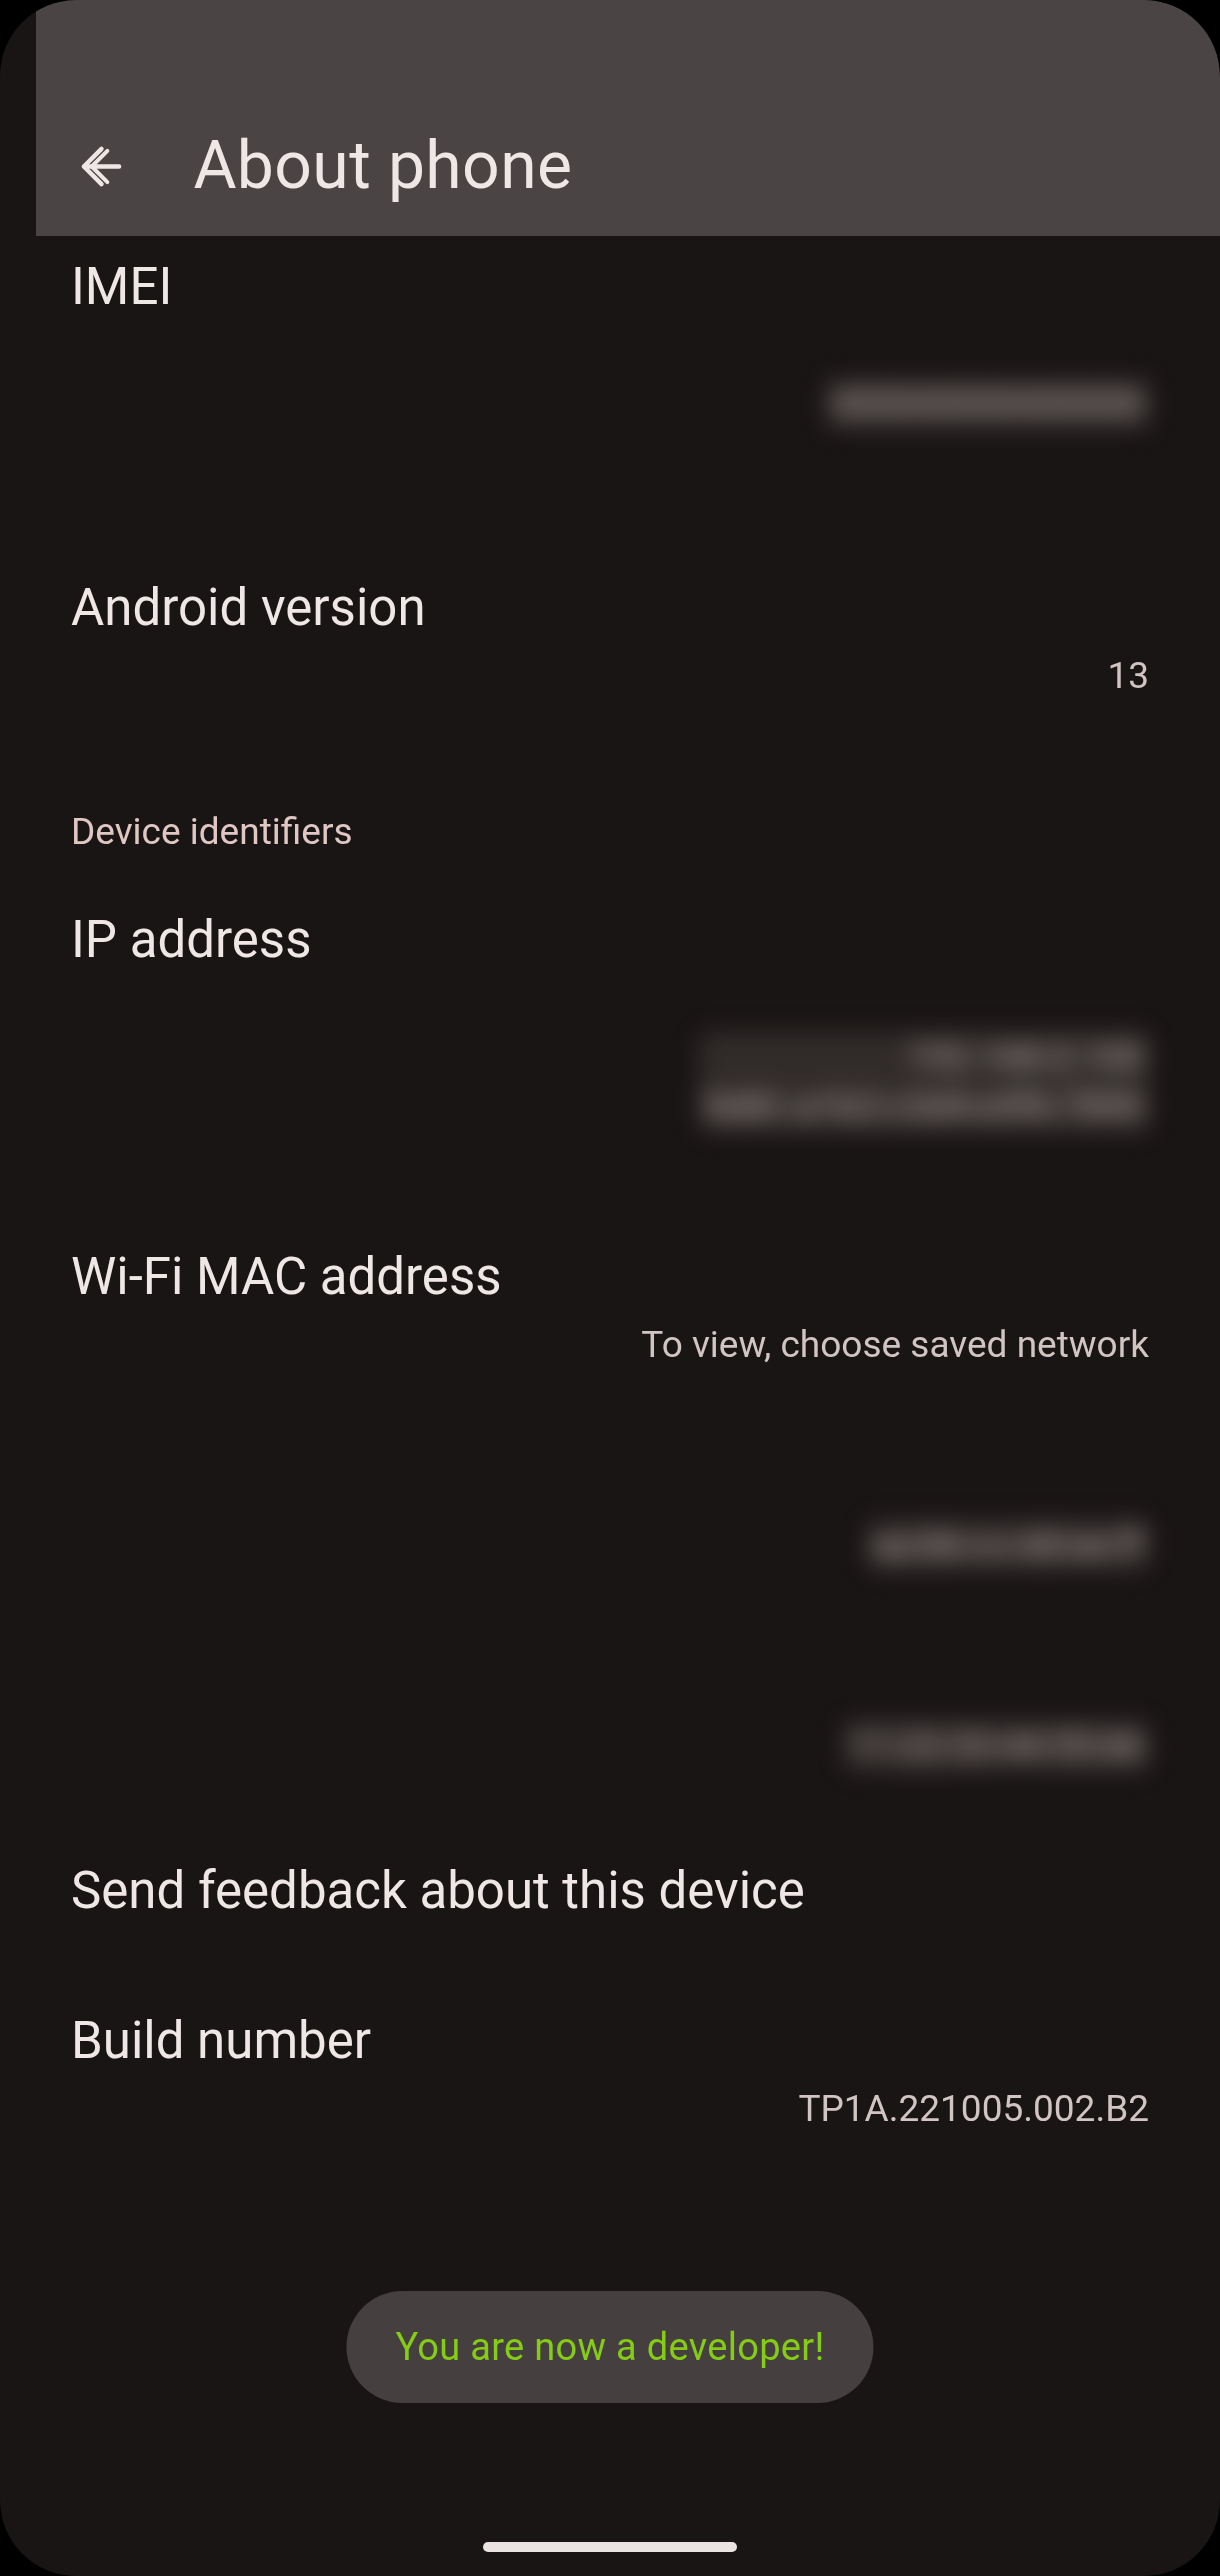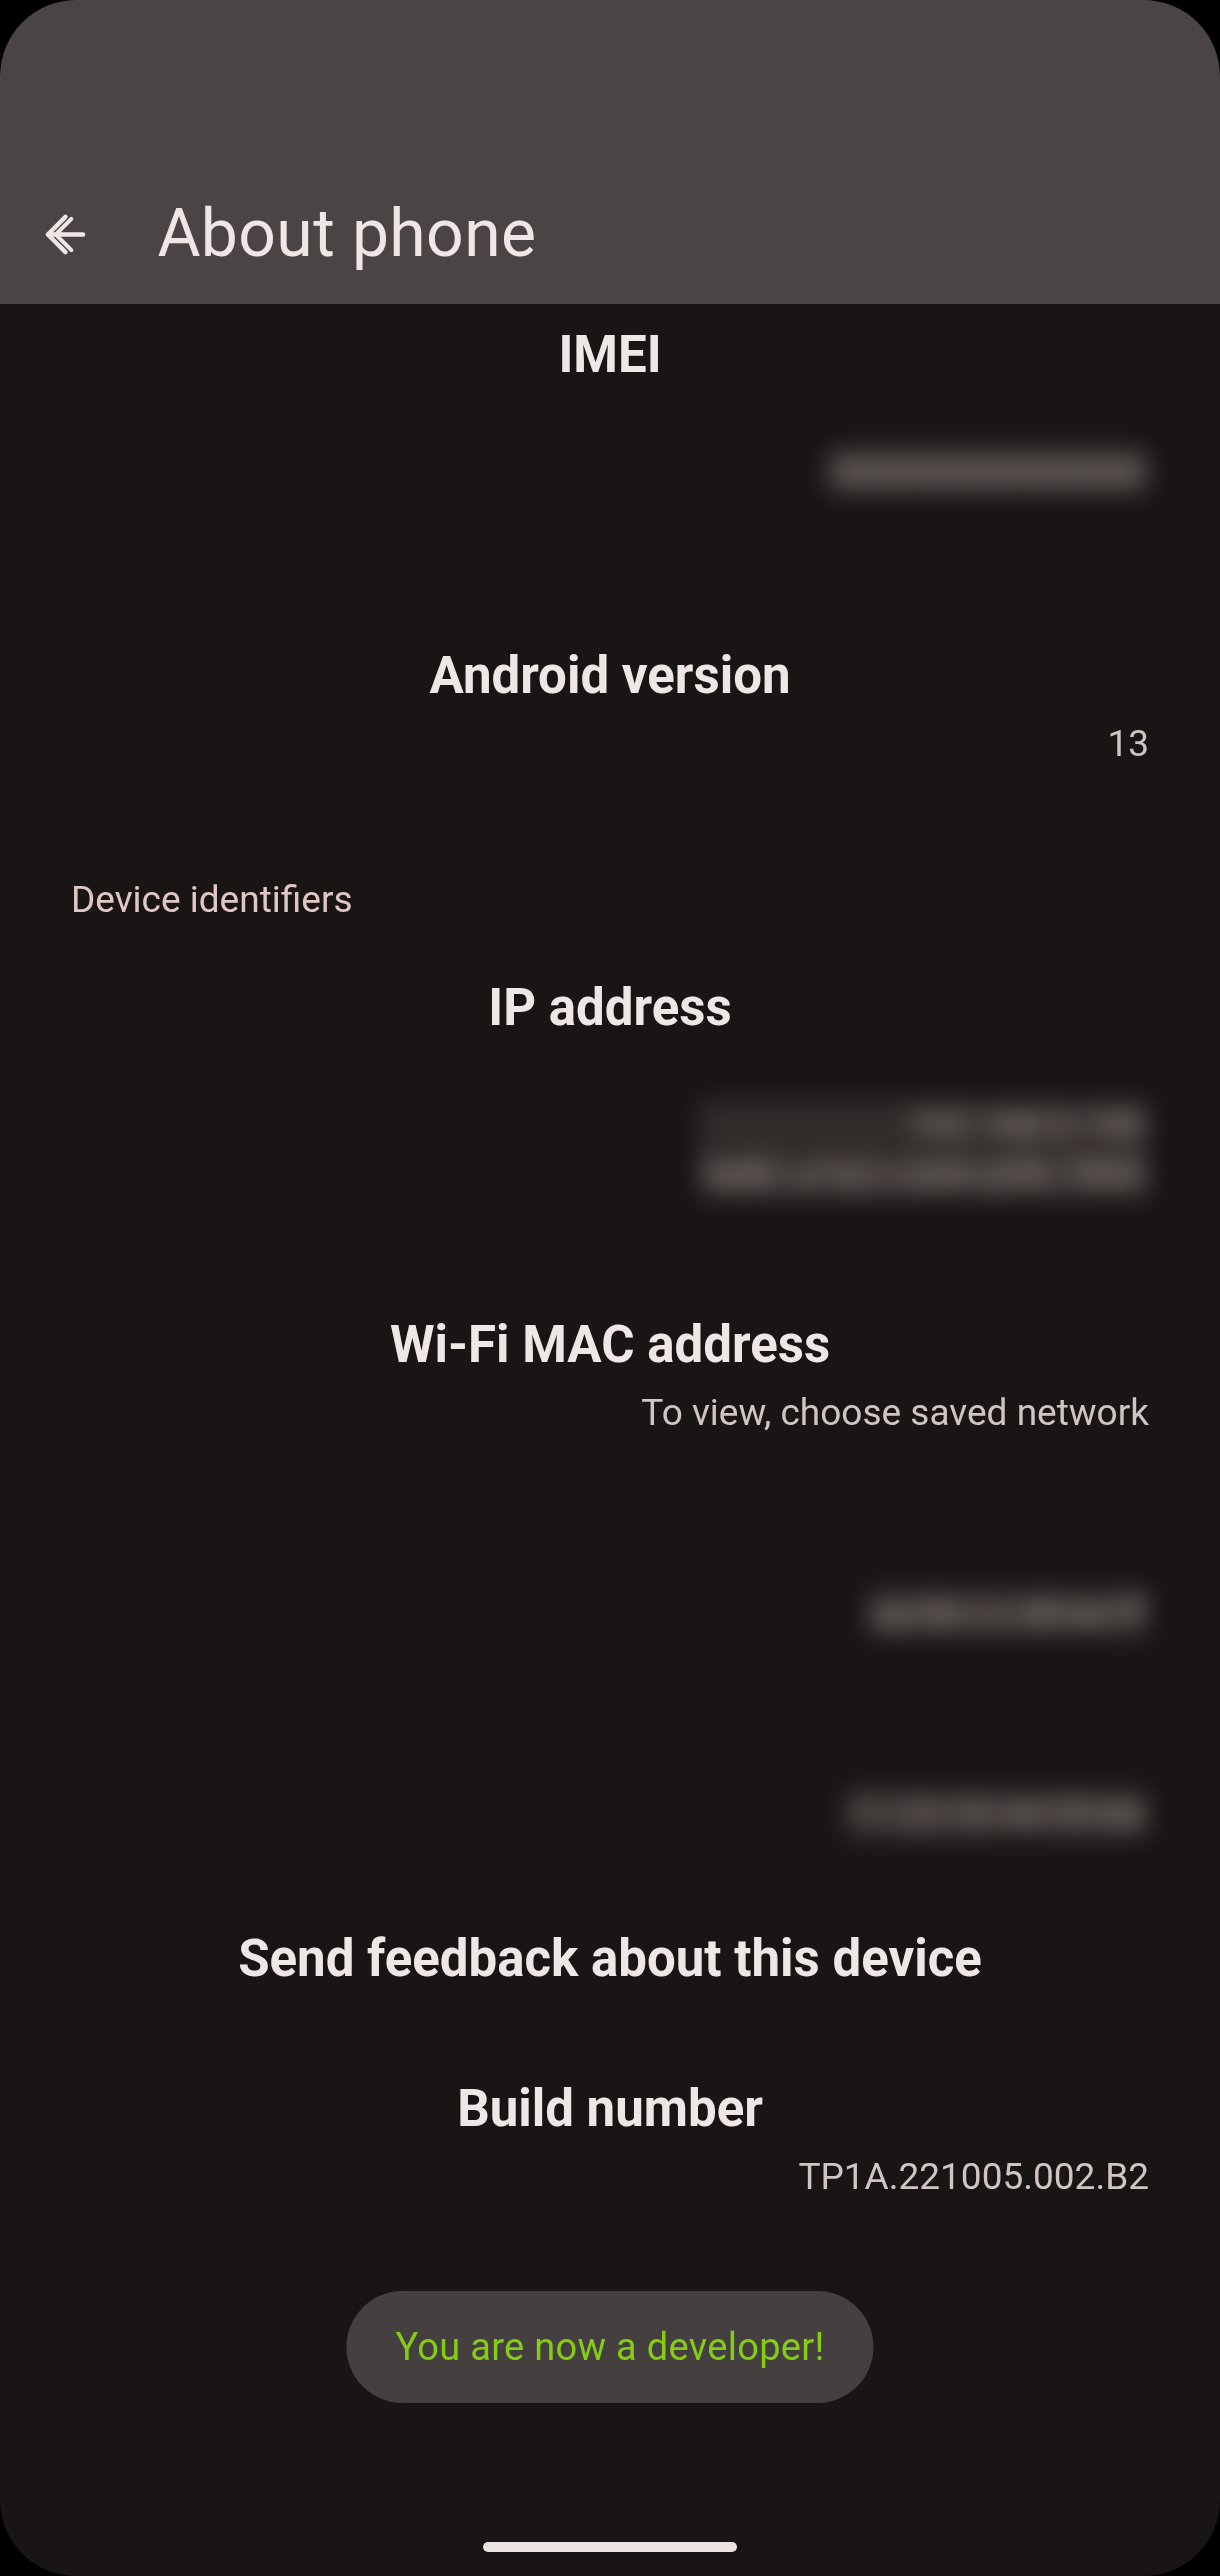--- a/index.html
+++ b/index.html
@@ -28,26 +28,27 @@
 
   .screen {
     position: absolute; inset: 0;
     background: var(--bg-dark);
     border-radius: 76px;
     overflow: hidden;
   }
 
   
   .header {
-    height: 304px;
+    height: 236px;
     background: var(--bg-header-scrim);
     display: flex;
     align-items: flex-end;
     padding: 0 25.4px 25.4px 25.4px;
     gap: 51px;
+    margin-left: 36px;
   }
   .back-btn {
     width: 81px; height: 81px;
     display: flex; align-items: center; justify-content: center;
     border-radius: 50%;
     color: var(--text-primary);
     margin-bottom: 3.4px;
   }
   .back-btn svg { width: 47px; height: 47px; stroke: currentColor; stroke-width: 4; fill: none; }
   .header-title {
@@ -60,24 +61,23 @@
 
   
   .list { padding: 0 71px; }
 
   .item {
     padding: 47px 0 42px 0;
   }
   .item-first { padding-top: 20.3px; }
   .item-title {
     font-size: 51px;
-    font-weight: 700;
+    font-weight: 400;
     color: var(--text-primary);
     line-height: 1.2;
-    text-align: center;
   }
   .item-value {
     margin-top: 12px;
     font-size: 37px;
     color: var(--text-secondary);
     line-height: 1.35;
     white-space: pre-line;
     text-align: right;
   }
 

